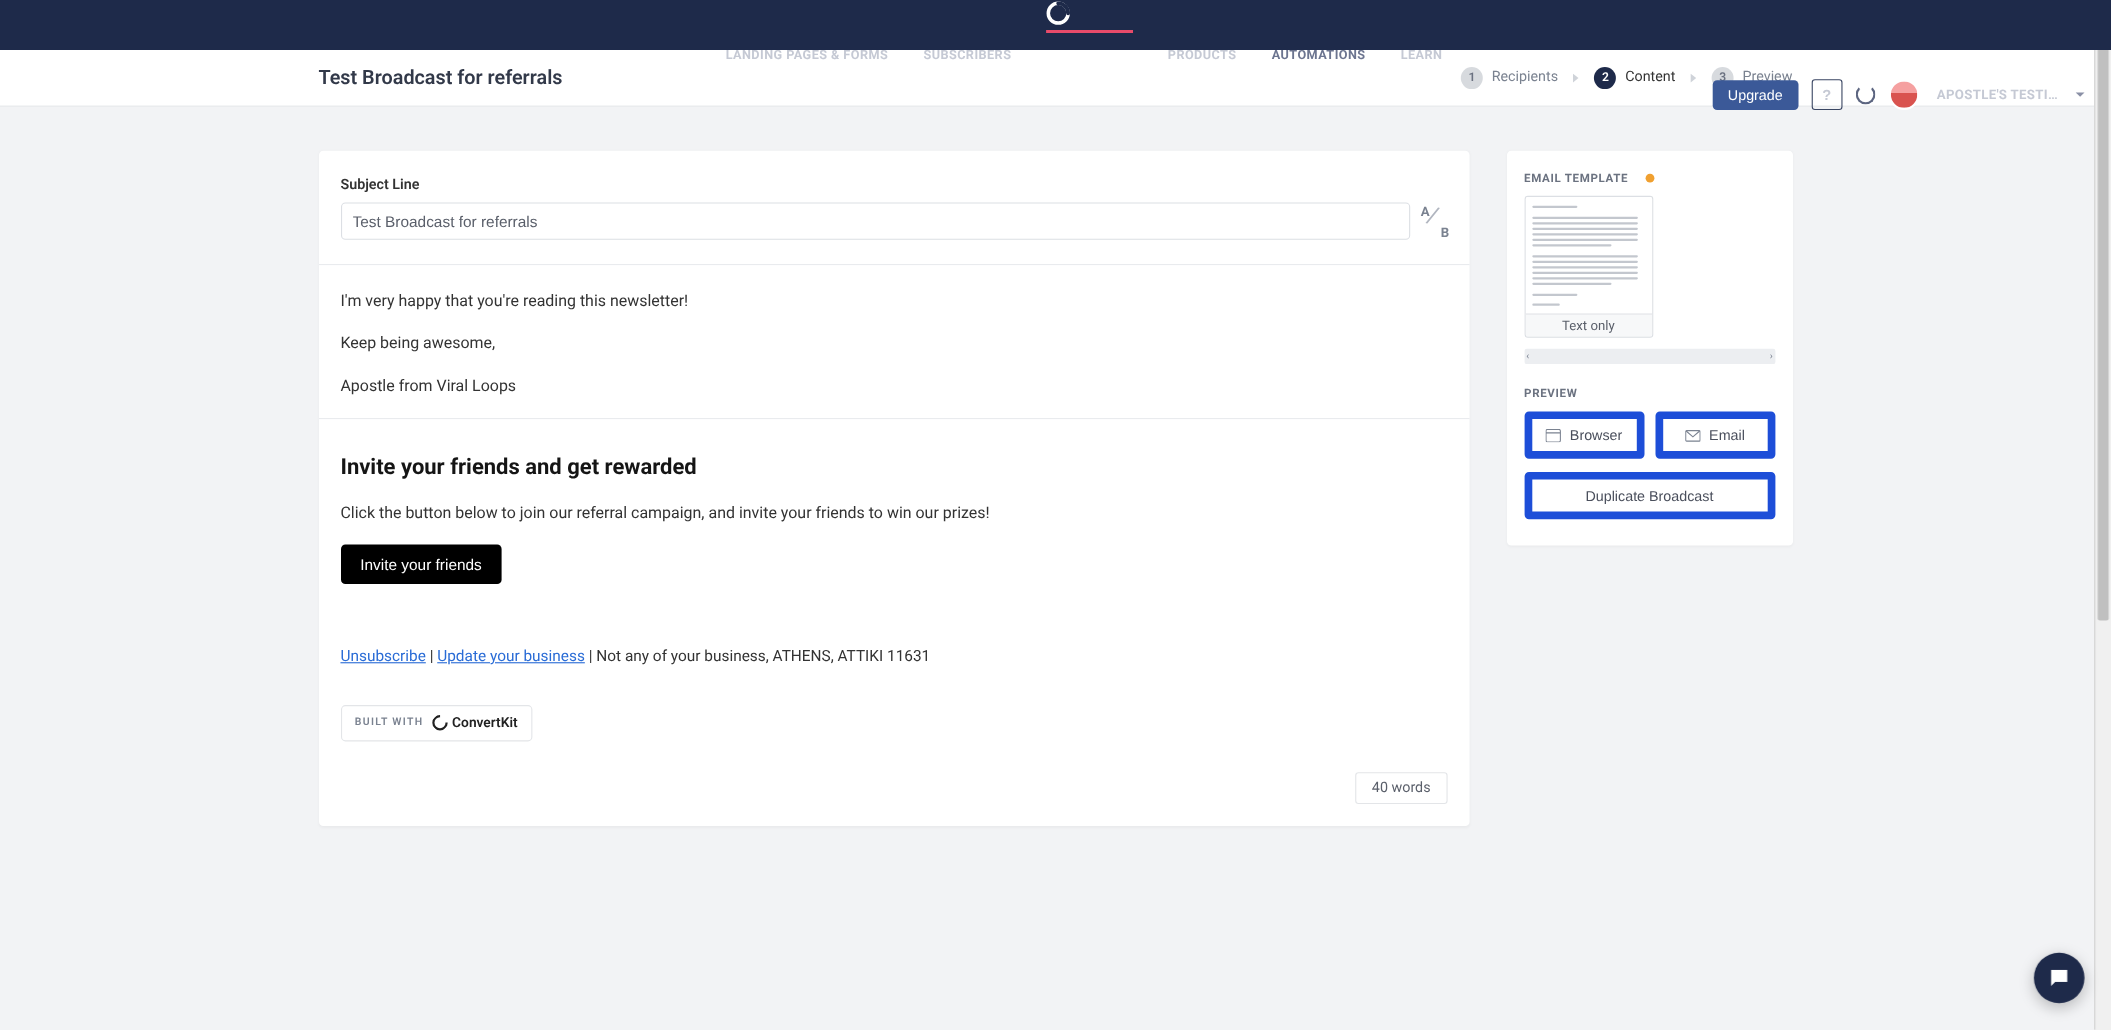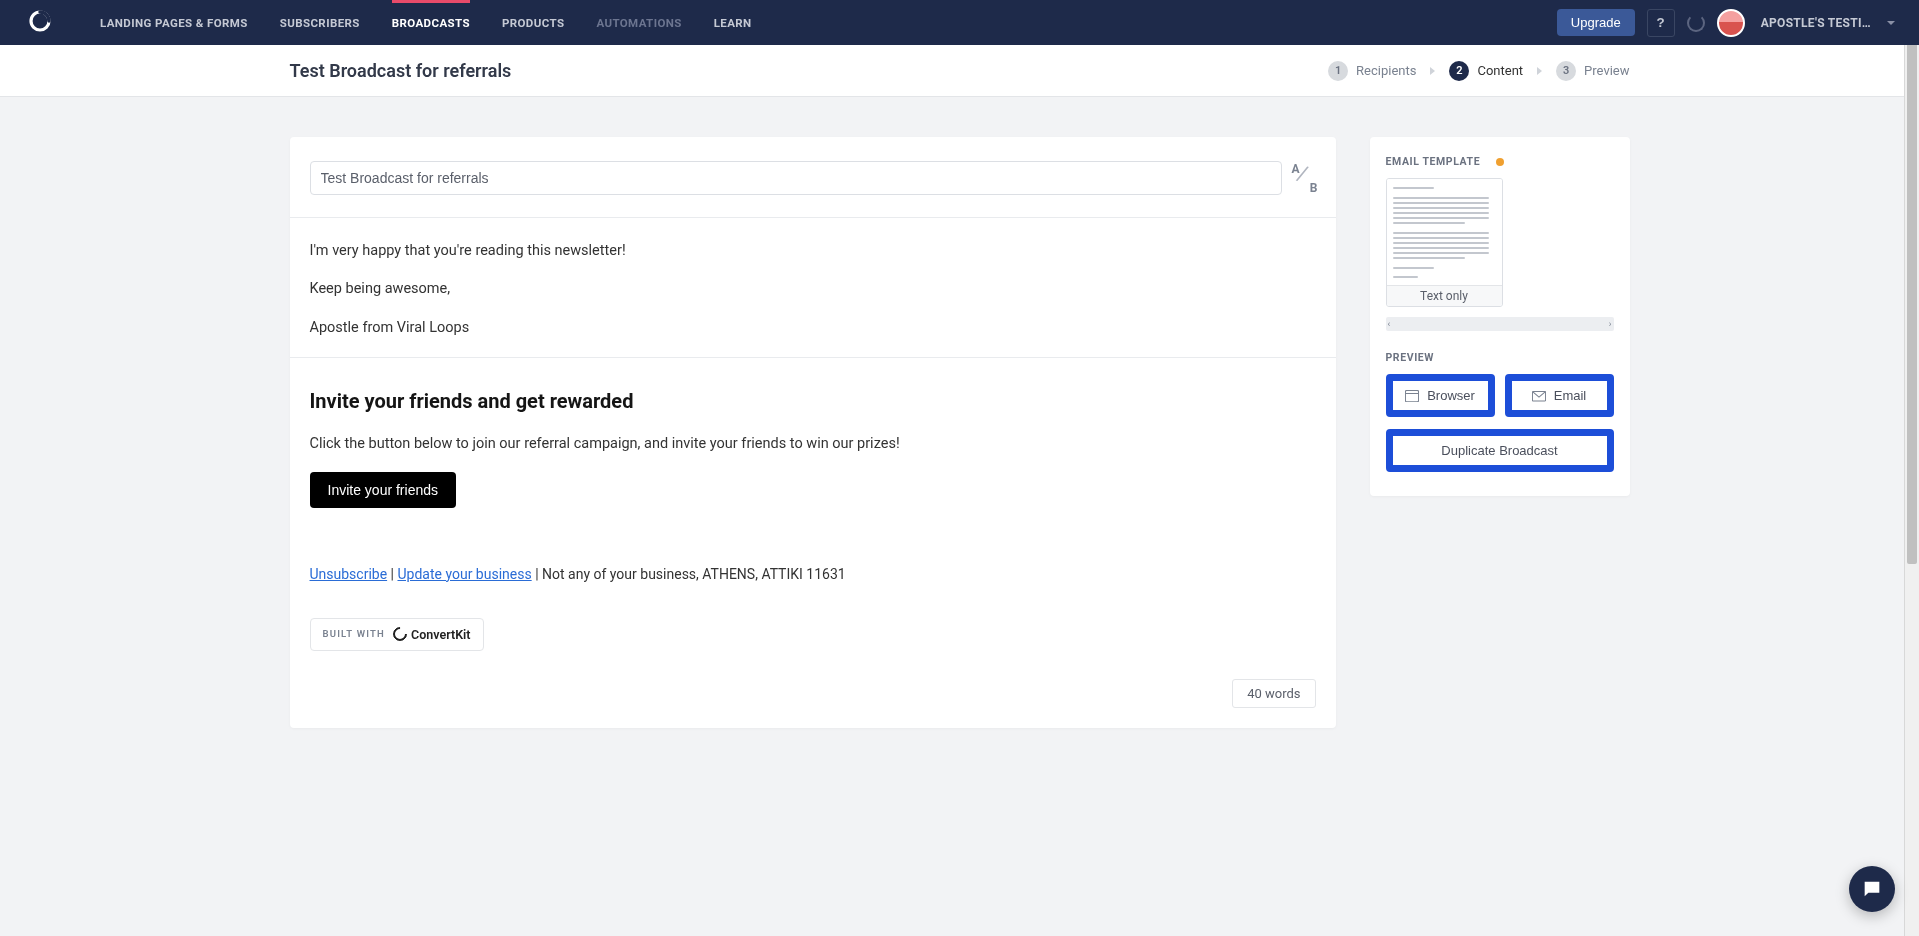--- a/index.html
+++ b/index.html
@@ -12,20 +12,21 @@
 }
 
 
 .topnav {
   background: #1e2a4a;
   height: 45px;
   display: flex;
   align-items: center;
   padding: 0 24px 0 28px;
   position: relative;
+  flex-direction: column;
 }
 .topnav .logo svg { width: 24px; height: 24px; }
 .topnav .nav-items {
   display: flex;
   align-items: center;
   gap: 32px;
   margin-left: 48px;
 }
 .topnav .nav-item {
   color: #c5c9d4;
@@ -384,20 +385,21 @@
         <span class="step-num">3</span>
         <span>Preview</span>
       </div>
     </div>
   </div>
 </div>
 
 <div class="main">
 
   <div class="card editor-card">
+    <div class="field-label">Subject Line</div>
     <div class="subject-row">
       <input class="subject-input" value="Test Broadcast for referrals" style="">
       <div class="ab-toggle">
         <span class="a">A</span>
         <span class="slash">/</span>
         <span class="b">B</span>
       </div>
     </div>
 
     <hr class="editor-divider">

